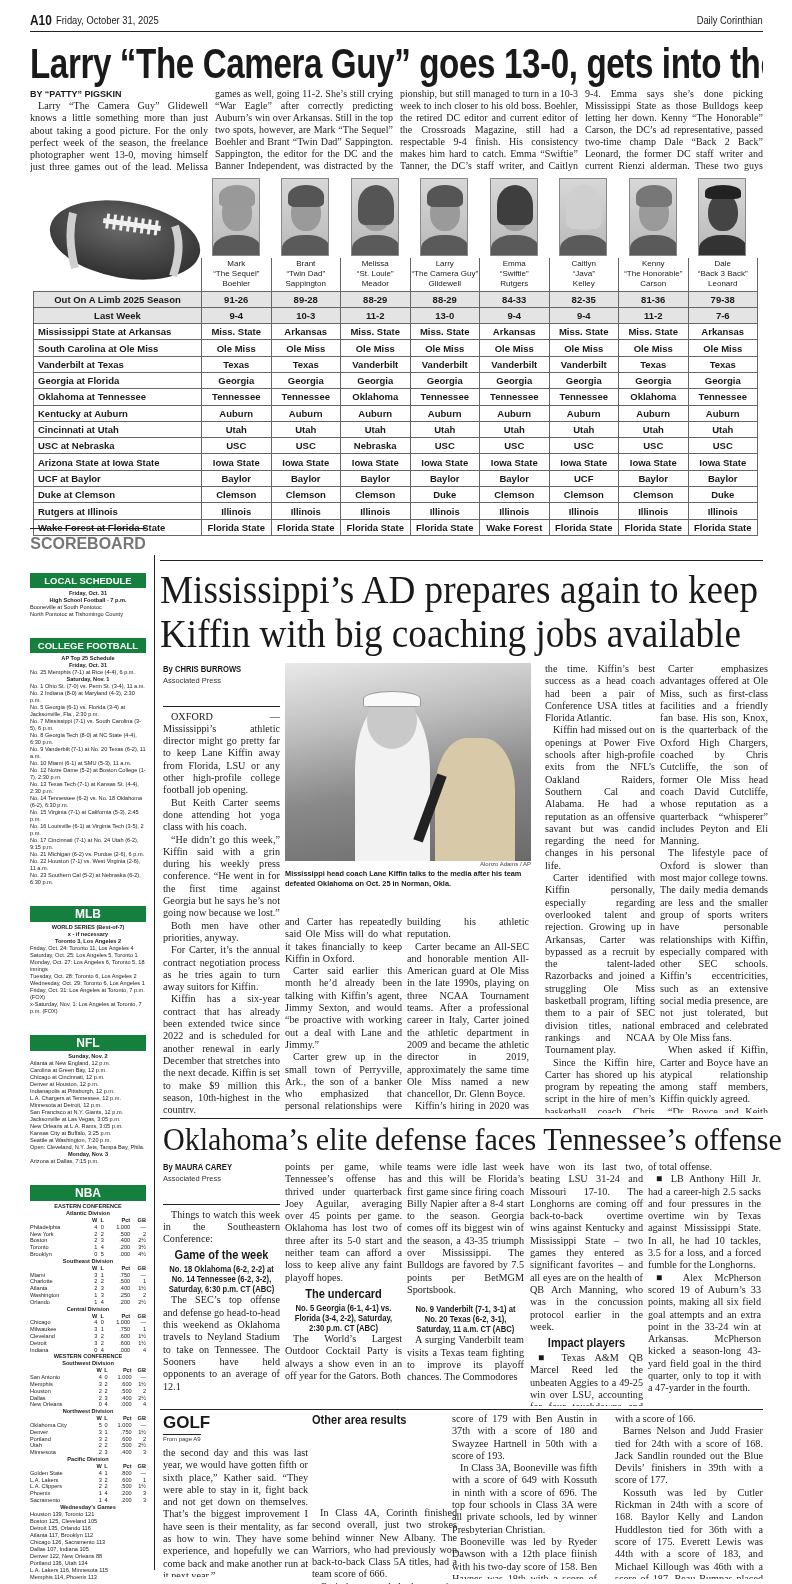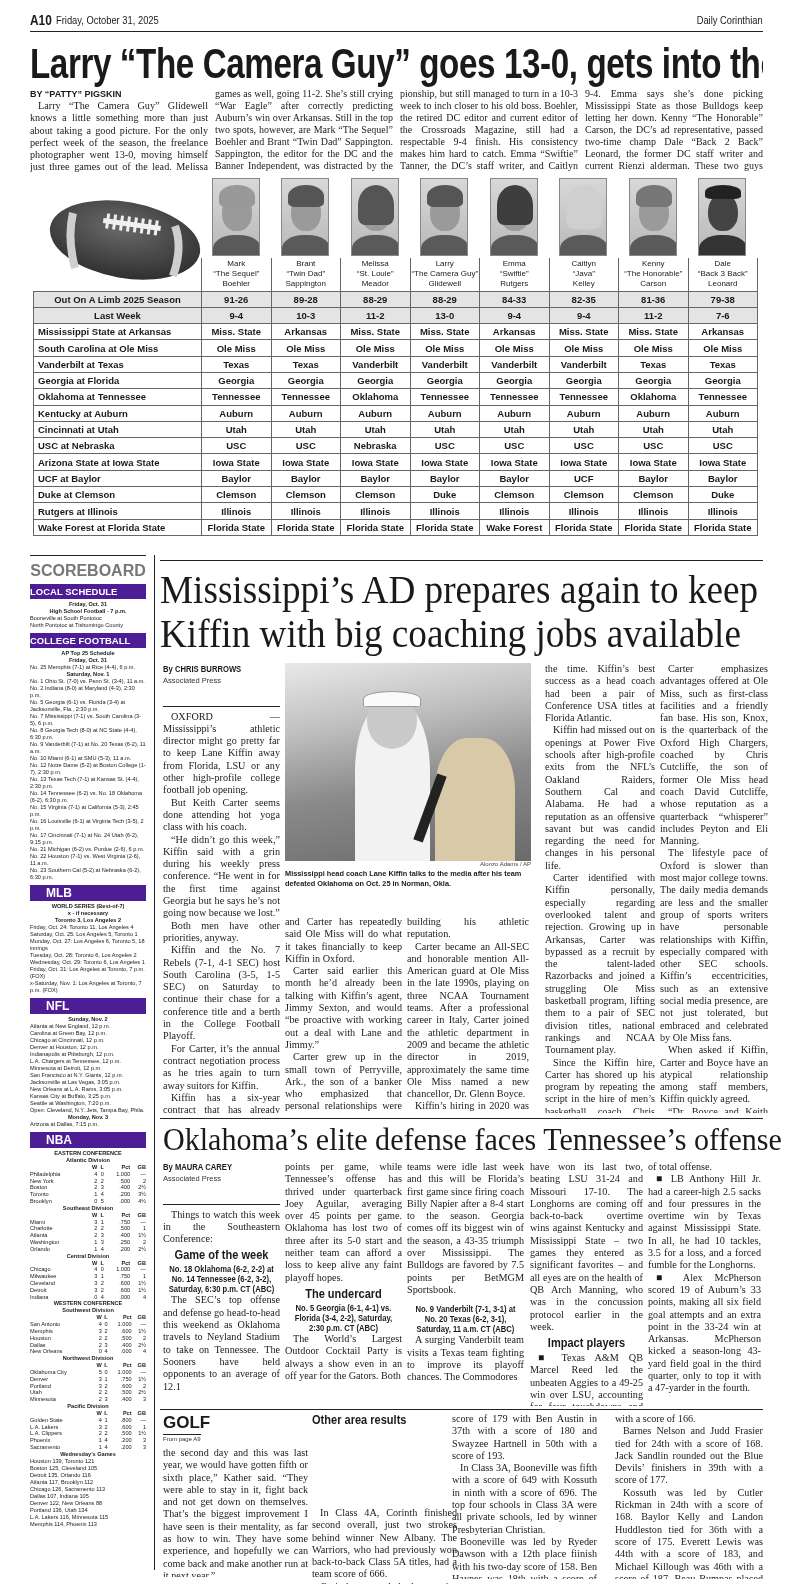--- a/index.html
+++ b/index.html
@@ -37,24 +37,24 @@
   #picks { left: 33px; top: 258px; border-collapse: collapse; font-family: "Liberation Sans", sans-serif; }
   #picks td { border: 1px solid #666; text-align: center; font-size: 9.5px; padding: 0; height: 16.3px; white-space: nowrap; overflow: hidden; }
   #picks td.game { text-align: left; padding-left: 4px; font-weight: bold; width: 168px; }
   #picks td.pick { width: 69.5px; font-weight: bold; }
   #picks tr.names td { height: 33px; font-size: 8px; line-height: 10px; font-weight: normal; border-top: none; }
   #picks tr.names td.blank { border: none; }
   #picks tr.shade td { background: #e4e4e4; font-weight: bold; }
   #picks tr.shade td.game { text-align: center; padding-left: 0; }
 
   
-  #sb { left: 30px; top: 555px; width: 116px; }
+  #sb { left: 30px; top: 528px; width: 116px; }
   #sb .rule { border-top: 1.5px solid #222; margin-bottom: 6px; }
   #sb .title { font-family: "Liberation Sans", sans-serif; font-weight: bold; font-size: 16px; color: #777; text-align: center; letter-spacing: 0; }
-  #sb .band { background: #4c1d95; color: #fff; font-family: "Liberation Sans", sans-serif; font-weight: bold; font-size: 9.5px; text-align: left; padding: 2px 0; margin: 4px 0 2px; }
+  #sb .band { background: #15803d; color: #fff; font-family: "Liberation Sans", sans-serif; font-weight: bold; font-size: 9.5px; text-align: center; padding: 2px 0; margin: 20px 0 2px; }
   #sb .band.big { font-size: 12px; padding: 1px 16px; }
   #sb .sub { font-family: "Liberation Sans", sans-serif; font-weight: bold; font-size: 5.6px; text-align: center; line-height: 7px; }
   #sb .ln { font-family: "Liberation Sans", sans-serif; font-size: 5.6px; line-height: 7px; }
   #sb table { width: 100%; border-collapse: collapse; font-family: "Liberation Sans", sans-serif; font-size: 5.6px; }
   #sb table td { line-height: 6.8px; padding: 0; }
   #sb table td.n { text-align: right; }
   #sb table tr.hd td { font-weight: bold; }
   #sbsep { left: 154px; top: 555px; width: 1px; height: 1015px; background: #222; }
 
   
@@ -746,21 +746,20 @@
   <div>Kiffin with big coaching jobs available</div>
 </div>
 
 <div class="art body-txt" style="left:163px;top:663px;width:117px;height:450px;overflow:hidden;">
   <div class="byl">By CHRIS BURROWS</div>
   <div class="org">Associated Press</div>
   <p>OXFORD — Mississippi’s athletic director might go pretty far to keep Lane Kiffin away from Florida, LSU or any other high-profile college football job opening.</p>
   <p>But Keith Carter seems done attending hot yoga class with his coach.</p>
   <p>“He didn’t go this week,” Kiffin said with a grin during his weekly press conference. “He went in for the first time against Georgia but he says he’s not going now because we lost.”</p>
   <p>Both men have other priorities, anyway.</p>
-  <p>Kiffin and the No. 7 Rebels (7-1, 4-1 SEC) host South Carolina (3-5, 1-5 SEC) on Saturday to continue their chase for a conference title and a berth in the College Football Playoff.</p>
   <p>For Carter, it’s the annual contract negotiation process as he tries again to turn away suitors for Kiffin.</p>
   <p>Kiffin has a six-year contract that has already been extended twice since 2022 and is scheduled for another renewal in early December that stretches into the next decade. Kiffin is set to make $9 million this season, 10th-highest in the country,</p>
 </div>
 
 <div id="photoK" class="abs">
   <div class="hair"></div>
     <div class="man"></div>
     <div class="head"></div>
     <div class="visor"></div>
     <div class="mic"></div>

